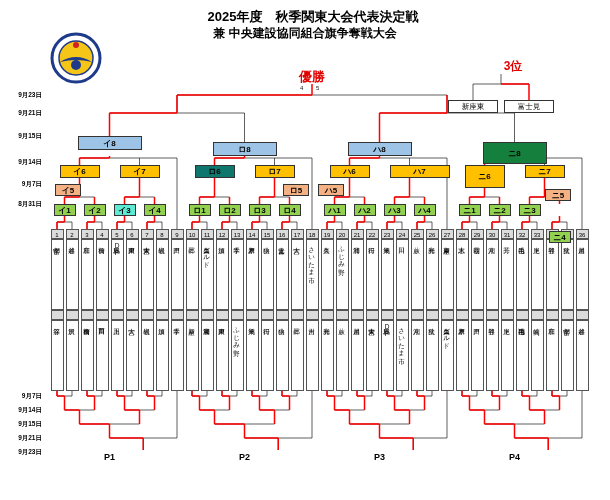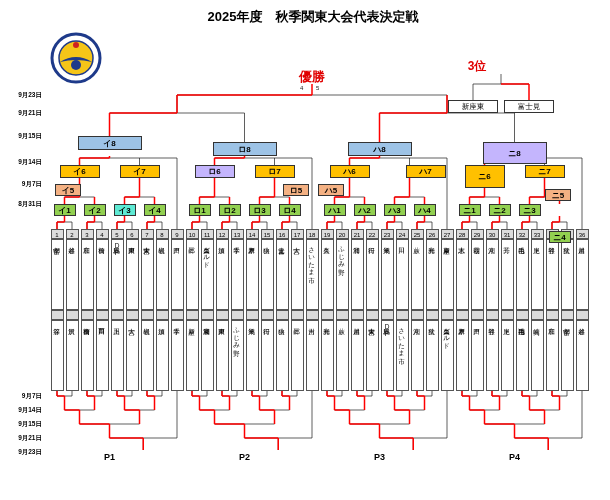--- a/index.html
+++ b/index.html
@@ -28,34 +28,35 @@
 <body>
 
 <div id="stage">
 
   <svg id="lines" width="610" height="500">
       <path d="M57 222V229M72 222V229M57 222H72M64.5 216V222M64.5 197V204M87 222V229M102 222V229M87 222H102M94.5 216V222M94.5 197V204M117 222V229M132 222V229M117 222H132M124.5 216V222M124.5 197V204M147 222V229M162 222V229M147 222H162M154.5 216V222M154.5 197V204M64.5 197H94.5M79.5 178V197M124.5 197H154.5M139.5 178V197M79.5 158V165M139.5 158V165M79.5 158H177M177 158V229M109.5 156V158M109.5 113V142M192 222V229M207 222V229M192 222H207M199.5 216V222M199.5 197V204M222 222V229M237 222V229M222 222H237M229.5 216V222M229.5 197V204M252 222V229M267 222V229M252 222H267M259.5 216V222M259.5 197V204M282 222V229M297 222V229M282 222H297M289.5 216V222M289.5 197V204M199.5 197H229.5M214.5 178V197M259.5 197H289.5M274.5 178V197M214.5 158V165M274.5 158V165M214.5 158H312M312 158V229M244.5 156V158M244.5 113V142M327 222V229M342 222V229M327 222H342M334.5 216V222M334.5 197V204M357 222V229M372 222V229M357 222H372M364.5 216V222M364.5 197V204M387 222V229M402 222V229M387 222H402M394.5 216V222M394.5 197V204M417 222V229M432 222V229M417 222H432M424.5 216V222M424.5 197V204M334.5 197H364.5M349.5 178V197M394.5 197H424.5M409.5 178V197M349.5 158V165M409.5 158V165M349.5 158H447M447 158V229M379.5 156V158M379.5 113V142M462 222V229M477 222V229M462 222H477M469.5 216V222M469.5 197V204M492 222V229M507 222V229M492 222H507M499.5 216V222M499.5 197V204M522 222V229M537 222V229M522 222H537M529.5 216V222M529.5 197V204M552 222V229M567 222V229M552 222H567M559.5 216V222M559.5 197V204M469.5 197H499.5M484.5 178V197M529.5 197H559.5M544.5 178V197M484.5 158V165M544.5 158V165M484.5 158H582M582 158V229M514.5 156V158M514.5 113V142M109.5 113H244.5M177 95V113M379.5 113H514.5M447 95V113M177 95H447M501 74V84M473 84H529M473 84V100M57 391V396M72 391V396M57 396H72M64.5 396V410M87 391V396M102 391V396M87 396H102M94.5 396V410M117 391V396M132 391V396M117 396H132M124.5 396V410M147 391V396M162 391V396M147 396H162M154.5 396V410M64.5 410H94.5M124.5 410H154.5M79.5 410V424M139.5 410V424M79.5 424H139.5M109.5 424V438M177 391V438M109.5 438H177M143.25 438V450M192 391V396M207 391V396M192 396H207M199.5 396V410M222 391V396M237 391V396M222 396H237M229.5 396V410M252 391V396M267 391V396M252 396H267M259.5 396V410M282 391V396M297 391V396M282 396H297M289.5 396V410M199.5 410H229.5M259.5 410H289.5M214.5 410V424M274.5 410V424M214.5 424H274.5M244.5 424V438M312 391V438M244.5 438H312M278.25 438V450M327 391V396M342 391V396M327 396H342M334.5 396V410M357 391V396M372 391V396M357 396H372M364.5 396V410M387 391V396M402 391V396M387 396H402M394.5 396V410M417 391V396M432 391V396M417 396H432M424.5 396V410M334.5 410H364.5M394.5 410H424.5M349.5 410V424M409.5 410V424M349.5 424H409.5M379.5 424V438M447 391V438M379.5 438H447M413.25 438V450M462 391V396M477 391V396M462 396H477M469.5 396V410M492 391V396M507 391V396M492 396H507M499.5 396V410M522 391V396M537 391V396M522 396H537M529.5 396V410M552 391V396M567 391V396M552 396H567M559.5 396V410M469.5 410H499.5M529.5 410H559.5M484.5 410V424M544.5 410V424M484.5 424H544.5M514.5 424V438M582 391V438M514.5 438H582M548.25 438V450" stroke="#1a1a1a" stroke-width="0.7" fill="none"></path>
       <path d="M57 222V229M57 222H64.5M64.5 216V222M64.5 197V204M87 222V229M87 222H94.5M94.5 216V222M94.5 197V204M117 222V229M117 222H124.5M124.5 216V222M124.5 197V204M147 222V229M147 222H154.5M154.5 216V222M154.5 197V204M64.5 197H79.5M79.5 178V197M124.5 197H139.5M139.5 178V197M79.5 158V165M79.5 158H109.5M109.5 156V158M192 222V229M192 222H199.5M199.5 216V222M199.5 197V204M222 222V229M222 222H229.5M229.5 216V222M229.5 197V204M252 222V229M252 222H259.5M259.5 216V222M259.5 197V204M282 222V229M282 222H289.5M289.5 216V222M289.5 197V204M199.5 197H214.5M214.5 178V197M259.5 197H274.5M274.5 178V197M214.5 158V165M214.5 158H244.5M244.5 156V158M327 222V229M327 222H334.5M334.5 216V222M334.5 197V204M357 222V229M357 222H364.5M364.5 216V222M364.5 197V204M387 222V229M387 222H394.5M394.5 216V222M394.5 197V204M417 222V229M417 222H424.5M424.5 216V222M424.5 197V204M334.5 197H349.5M349.5 178V197M394.5 197H409.5M409.5 178V197M349.5 158V165M349.5 158H379.5M379.5 156V158M462 222V229M462 222H469.5M469.5 216V222M469.5 197V204M492 222V229M492 222H499.5M499.5 216V222M499.5 197V204M522 222V229M522 222H529.5M529.5 216V222M529.5 197V204M552 222V229M552 222H559.5M559.5 216V222M559.5 197V204M469.5 197H484.5M484.5 178V197M529.5 197H544.5M544.5 178V197M484.5 158V165M484.5 158H514.5M514.5 156V158M109.5 113V142M109.5 113H177M177 95V113M379.5 113V142M379.5 113H447M447 95V113M177 95H312M312 84V95M529 84V100M501 84H529M57 391V396M57 396H64.5M64.5 396V410M87 391V396M87 396H94.5M94.5 396V410M117 391V396M117 396H124.5M124.5 396V410M147 391V396M147 396H154.5M154.5 396V410M64.5 410H79.5M79.5 410V424M124.5 410H139.5M139.5 410V424M79.5 424H109.5M109.5 424V438M109.5 438H143.25M143.25 438V450M192 391V396M192 396H199.5M199.5 396V410M222 391V396M222 396H229.5M229.5 396V410M252 391V396M252 396H259.5M259.5 396V410M282 391V396M282 396H289.5M289.5 396V410M199.5 410H214.5M214.5 410V424M259.5 410H274.5M274.5 410V424M214.5 424H244.5M244.5 424V438M244.5 438H278.25M278.25 438V450M327 391V396M327 396H334.5M334.5 396V410M357 391V396M357 396H364.5M364.5 396V410M387 391V396M387 396H394.5M394.5 396V410M417 391V396M417 396H424.5M424.5 396V410M334.5 410H349.5M349.5 410V424M394.5 410H409.5M409.5 410V424M349.5 424H379.5M379.5 424V438M379.5 438H413.25M413.25 438V450M462 391V396M462 396H469.5M469.5 396V410M492 391V396M492 396H499.5M499.5 396V410M522 391V396M522 396H529.5M529.5 396V410M552 391V396M552 396H559.5M559.5 396V410M469.5 410H484.5M484.5 410V424M529.5 410H544.5M544.5 410V424M484.5 424H514.5M514.5 424V438M514.5 438H548.25M548.25 438V450" stroke="#ff0000" stroke-width="1.5" fill="none"></path>
     </svg>
 
   <div class="abs title1">2025年度　秋季関東大会代表決定戦</div>
+  <div class="abs title2">兼 中央建設協同組合旗争奪戦大会</div>
 
   <svg class="abs" style="left:50px;top:32px" width="52" height="52">
     <circle cx="26" cy="26" r="24" fill="#ffffff" stroke="#1e3a8a" stroke-width="3"></circle>
     <circle cx="26" cy="26" r="17" fill="#f5c518" stroke="#1e3a8a" stroke-width="1.5"></circle>
     <path d="M10 30 Q26 20 42 30 Q26 26 10 30Z" fill="#1e3a8a"></path>
     <circle cx="26" cy="13" r="3" fill="#d02020"></circle>
     <circle cx="26" cy="33" r="5" fill="#1e3a8a"></circle>
   </svg>
 
   <div class="abs champ" style="left:282px;top:68px;width:60px">優勝</div>
   <div class="abs mnum" style="left:300px;top:85px">4</div>
   <div class="abs mnum" style="left:316px;top:85px">5</div>
 
-  <div class="abs third" style="left:463px;top:58px;width:28px">3位</div>
+  <div class="abs third" style="left:499px;top:58px;width:28px">3位</div>
   <div class="abs thirdbox" style="left:448px;top:100px;width:50px;height:13px">新座東</div>
   <div class="abs thirdbox" style="left:504px;top:100px;width:50px;height:13px">富士見</div>
 
 <div class="abs date" style="left: 4px; top: 91px; width: 38px; height: 8px;">9月23日</div>
     <div class="abs date" style="left: 4px; top: 109px; width: 38px; height: 8px;">9月21日</div>
     <div class="abs date" style="left: 4px; top: 132px; width: 38px; height: 8px;">9月15日</div>
     <div class="abs date" style="left: 4px; top: 158px; width: 38px; height: 8px;">9月14日</div>
     <div class="abs date" style="left: 4px; top: 180px; width: 38px; height: 8px;">9月7日</div>
     <div class="abs date" style="left: 4px; top: 200px; width: 38px; height: 8px;">8月31日</div>
     <div class="abs date" style="left: 4px; top: 392px; width: 38px; height: 8px;">9月7日</div>
@@ -218,30 +219,30 @@
     <div class="abs rbox" style="left: 323.5px; top: 204px; width: 22px; height: 12px; background: rgb(146, 208, 80);">ハ1</div>
     <div class="abs rbox" style="left: 353.5px; top: 204px; width: 22px; height: 12px; background: rgb(146, 208, 80);">ハ2</div>
     <div class="abs rbox" style="left: 383.5px; top: 204px; width: 22px; height: 12px; background: rgb(146, 208, 80);">ハ3</div>
     <div class="abs rbox" style="left: 413.5px; top: 204px; width: 22px; height: 12px; background: rgb(146, 208, 80);">ハ4</div>
     <div class="abs rbox" style="left: 458.5px; top: 204px; width: 22px; height: 12px; background: rgb(146, 208, 80);">ニ1</div>
     <div class="abs rbox" style="left: 488.5px; top: 204px; width: 22px; height: 12px; background: rgb(146, 208, 80);">ニ2</div>
     <div class="abs rbox" style="left: 518.5px; top: 204px; width: 22px; height: 12px; background: rgb(146, 208, 80);">ニ3</div>
     <div class="abs rbox" style="left: 548.5px; top: 204px; width: 22px; height: 12px; background: rgb(146, 208, 80); margin-top: 27px;">ニ4</div>
     <div class="abs rbox" style="left: 59.5px; top: 165px; width: 40px; height: 13px; background: rgb(255, 192, 0);">イ6</div>
     <div class="abs rbox" style="left: 119.5px; top: 165px; width: 40px; height: 13px; background: rgb(255, 192, 0);">イ7</div>
-    <div class="abs rbox" style="left: 194.5px; top: 165px; width: 40px; height: 13px; background: #c4b5fd;">ロ6</div>
+    <div class="abs rbox" style="left: 194.5px; top: 165px; width: 40px; height: 13px; background: #0f766e;">ロ6</div>
     <div class="abs rbox" style="left: 254.5px; top: 165px; width: 40px; height: 13px; background: rgb(255, 192, 0); text-align: right;">ロ7</div>
     <div class="abs rbox" style="left: 329.5px; top: 165px; width: 40px; height: 13px; background: rgb(255, 192, 0);">ハ6</div>
-    <div class="abs rbox" style="left: 389.5px; top: 165px; width: 40px; height: 13px; background: rgb(255, 192, 0); margin-left: 16px;">ハ7</div>
+    <div class="abs rbox" style="left: 389.5px; top: 165px; width: 60px; height: 13px; background: rgb(255, 192, 0);">ハ7</div>
     <div class="abs rbox" style="left: 464.5px; top: 165px; width: 40px; height: 23px; background: rgb(255, 192, 0);">ニ6</div>
     <div class="abs rbox" style="left: 524.5px; top: 165px; width: 40px; height: 13px; background: rgb(255, 192, 0);">ニ7</div>
     <div class="abs rbox" style="left: 77.5px; top: 136px; width: 64px; height: 14px; background: rgb(157, 195, 230);">イ8</div>
     <div class="abs rbox" style="left: 212.5px; top: 142px; width: 64px; height: 14px; background: rgb(157, 195, 230);">ロ8</div>
     <div class="abs rbox" style="left: 347.5px; top: 142px; width: 64px; height: 14px; background: rgb(157, 195, 230);">ハ8</div>
-    <div class="abs rbox" style="left: 482.5px; top: 142px; width: 64px; height: 22px; background: #c4b5fd;">ニ8</div>
+    <div class="abs rbox" style="left: 482.5px; top: 142px; width: 64px; height: 22px; background: #15803d;">ニ8</div>
     <div class="abs rbox" style="left: 55px; top: 184px; width: 26px; height: 12px; background: rgb(244, 177, 131);">イ5</div>
     <div class="abs rbox" style="left: 283px; top: 184px; width: 26px; height: 12px; background: rgb(244, 177, 131);">ロ5</div>
     <div class="abs rbox" style="left: 318px; top: 184px; width: 26px; height: 12px; background: rgb(244, 177, 131);">ハ5</div>
     <div class="abs rbox" style="left: 545px; top: 189px; width: 26px; height: 12px; background: rgb(244, 177, 131);">ニ5</div>
     <div class="abs plabel" style="left: 97.5px; top: 452px; width: 24px; height: 10px;">P1</div>
     <div class="abs plabel" style="left: 232.5px; top: 452px; width: 24px; height: 10px;">P2</div>
     <div class="abs plabel" style="left: 367.5px; top: 452px; width: 24px; height: 10px;">P3</div>
     <div class="abs plabel" style="left: 502.5px; top: 452px; width: 24px; height: 10px;">P4</div>
   </div>
 

